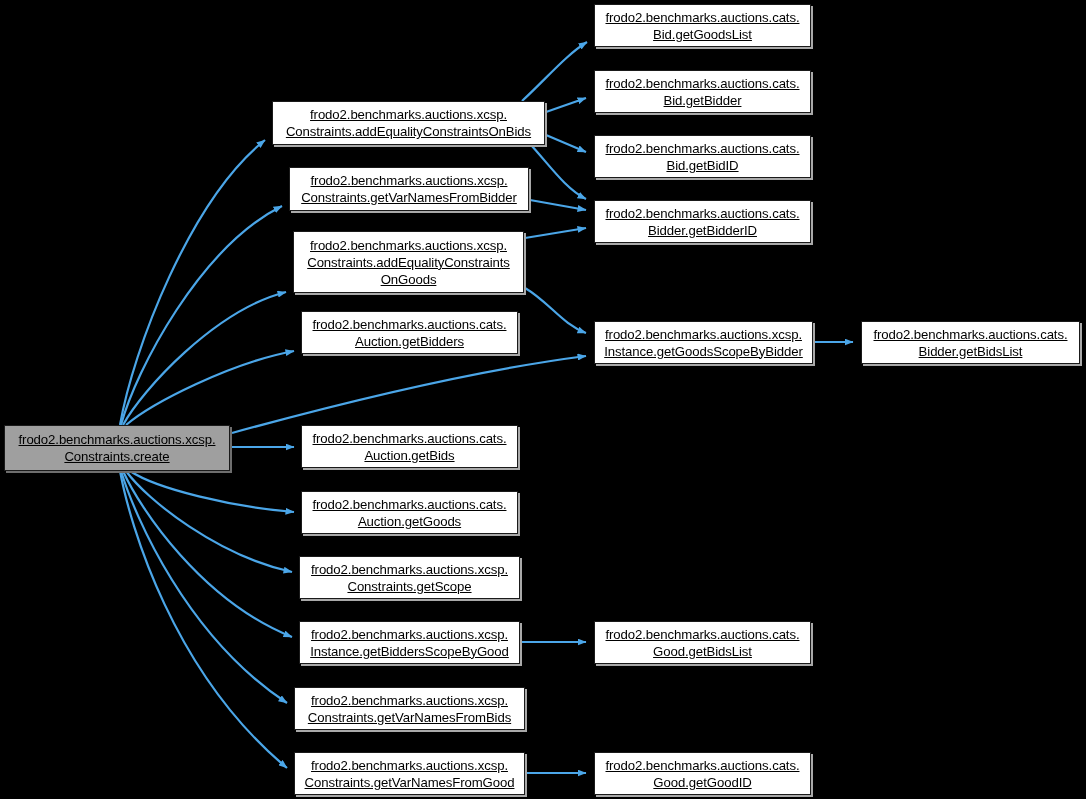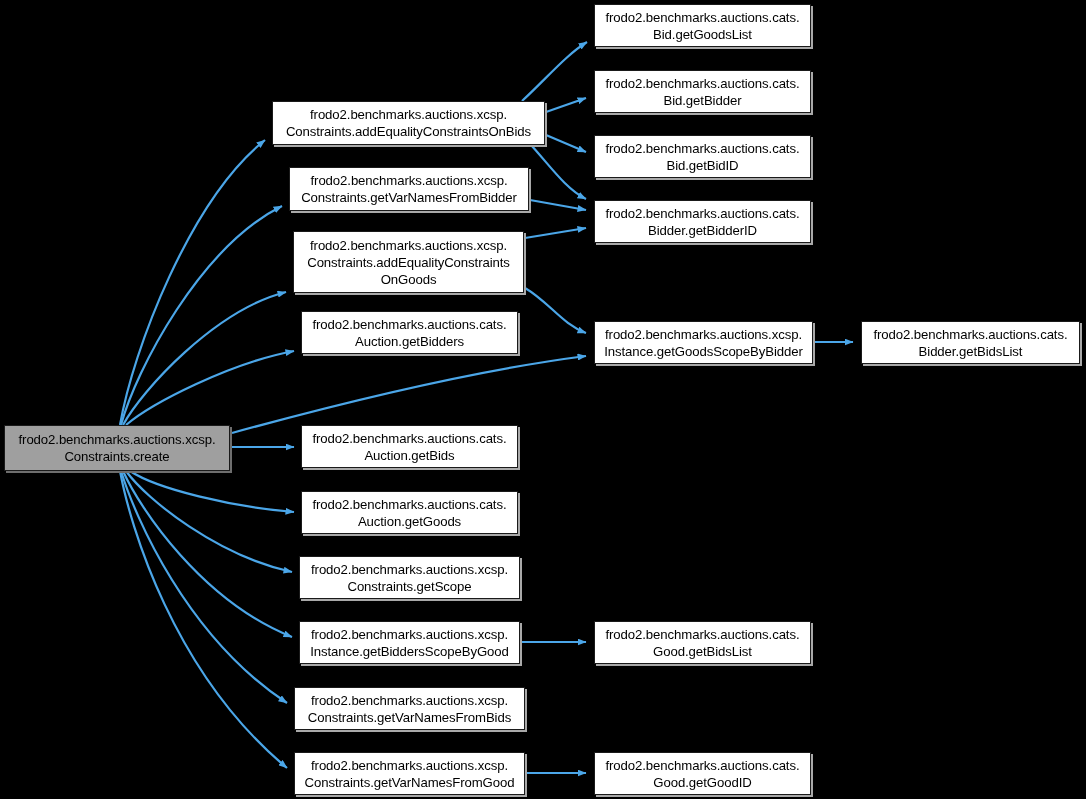--- a/index.html
+++ b/index.html
@@ -41,20 +41,21 @@
   }
   .node.root {
     background: #9f9f9f;
     border: 1px solid #1a1a1a;
     box-shadow: 2px 2px 0 0 #6e6e6e;
   }
   .node .label {
     display: block;
     width: 100%;
     white-space: pre-line;
+    text-decoration: underline;
   }
 </style>
 </head>
 <body>
 
 <div id="canvas">
 
   <svg id="edge-layer" width="1086" height="799" viewBox="0 0 1086 799" xmlns="http://www.w3.org/2000/svg">
     <defs>
       <marker id="arrowhead" markerWidth="9" markerHeight="7" refX="8.5" refY="3.5" orient="auto" markerUnits="userSpaceOnUse">

